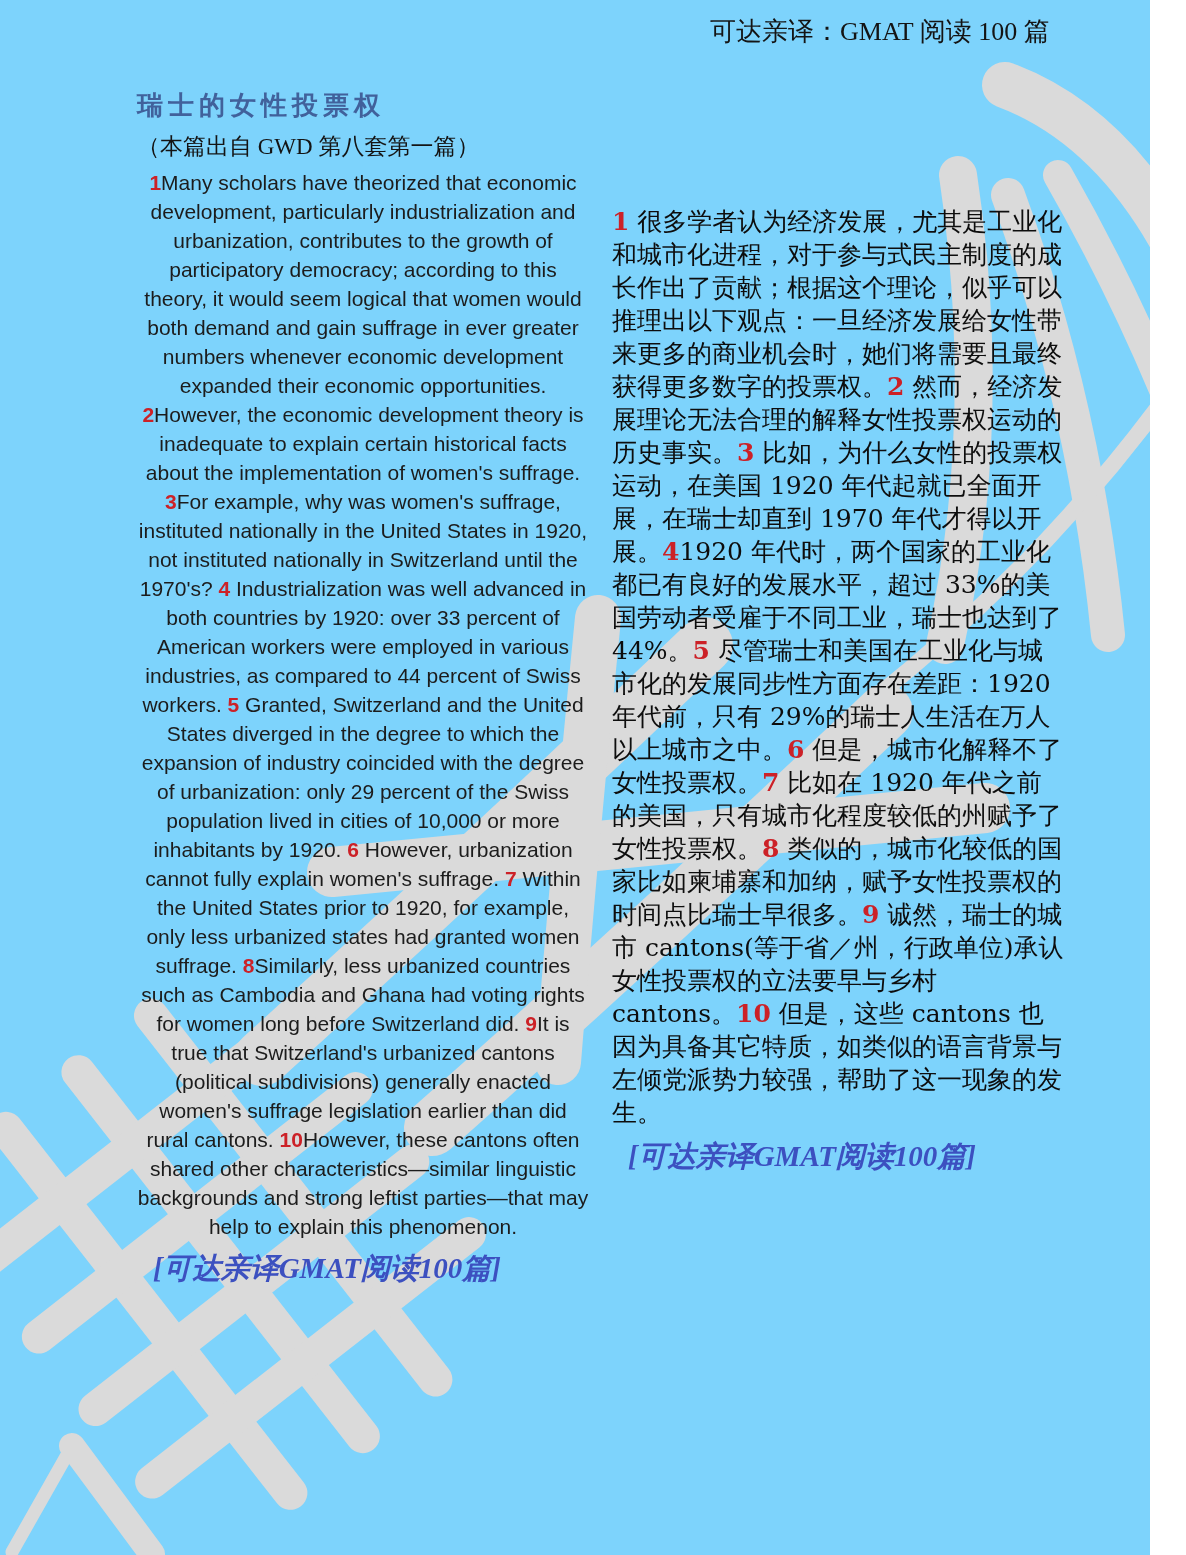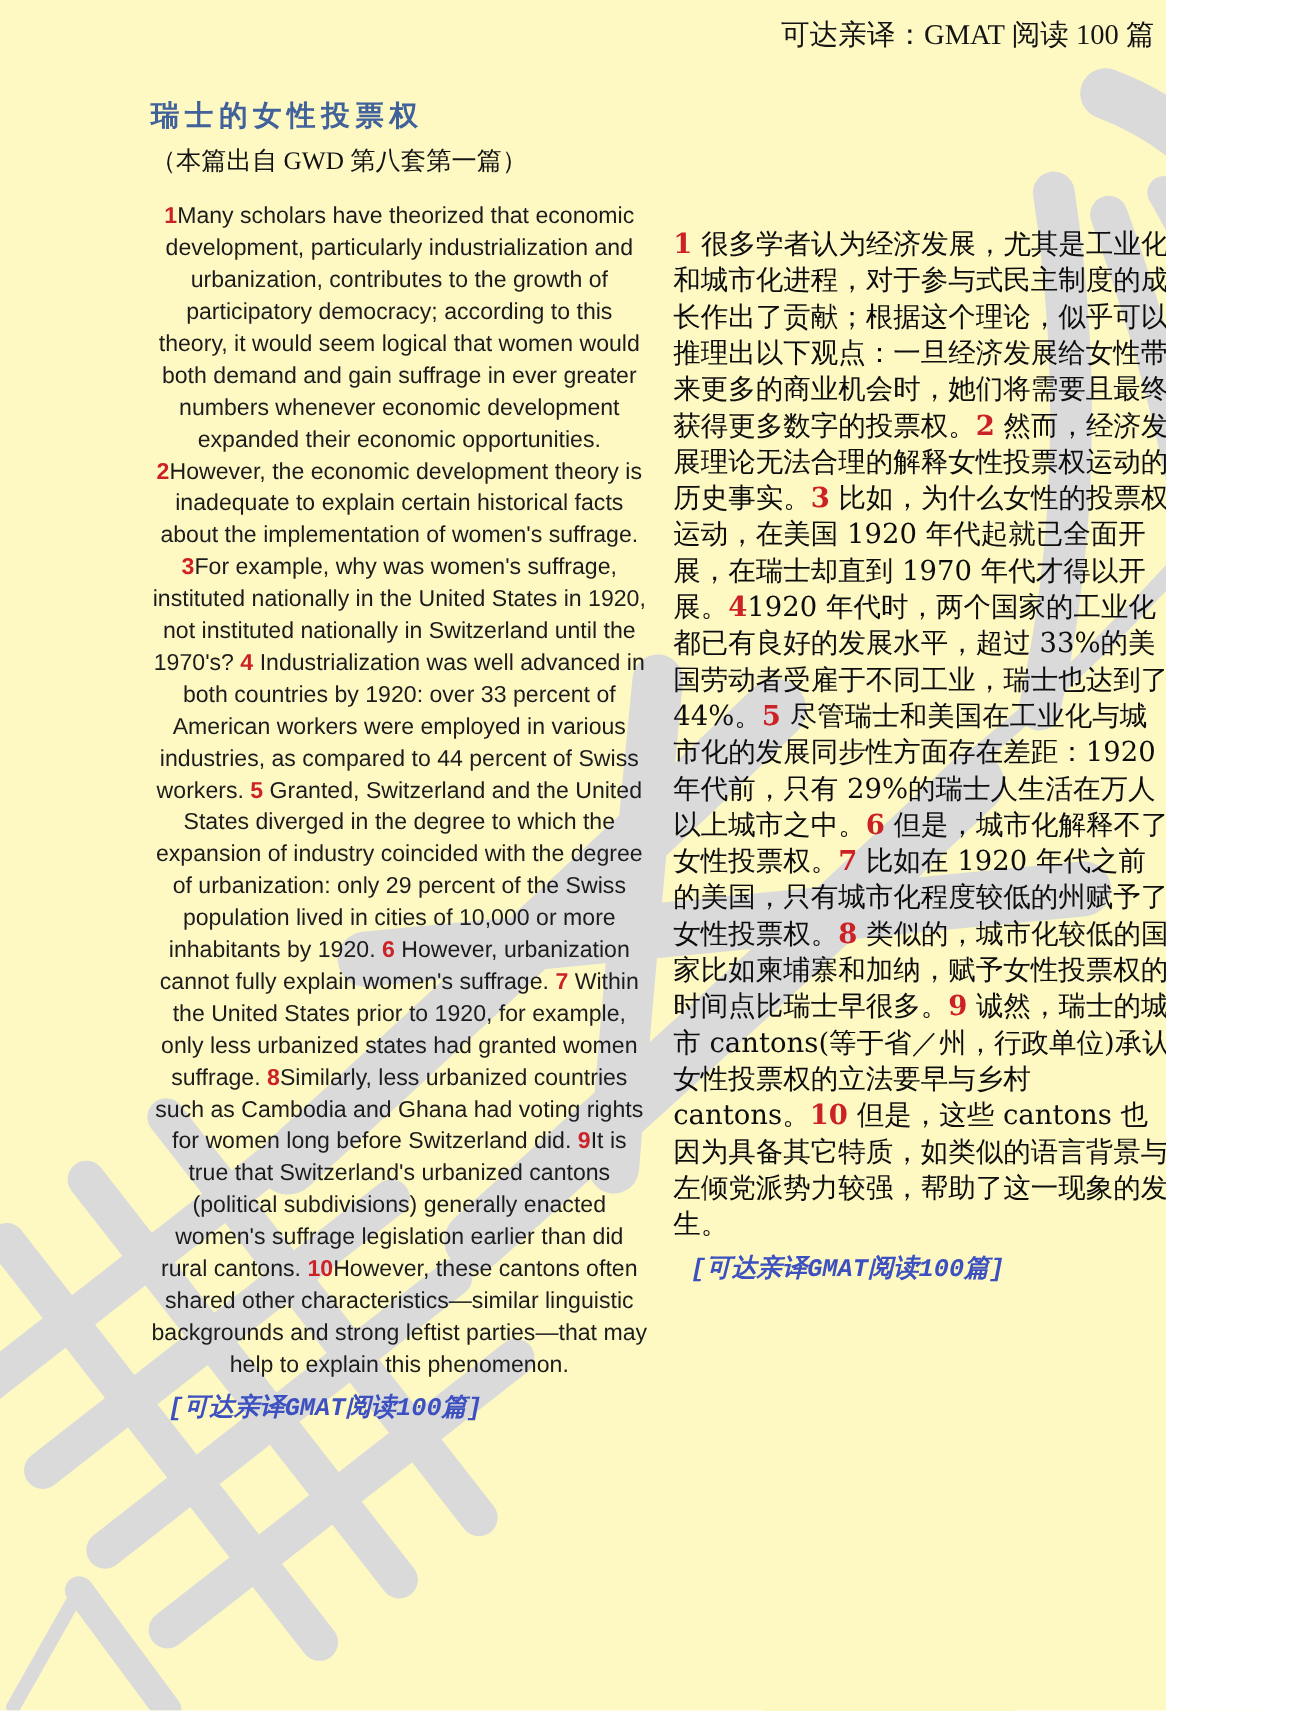--- a/index.html
+++ b/index.html
@@ -1,60 +1,60 @@
 <!DOCTYPE html>
 <html><head>
 <meta charset="utf-8">
 <style>
   html,body{margin:0;padding:0;background:#ffffff;}
   .page{
     position:relative;
-    width:1060px;height:1555px;
-    background:#fef9c3;
+    width:1150px;height:1555px;
+    background:#7dd3fc;
     overflow:hidden;
     font-family:"Liberation Sans",sans-serif;
   }
   .watermark{position:absolute;top:0;left:0;width:1186px;height:1555px;z-index:0;}
   .header{
     position:absolute;top:14px;left:710px;z-index:1;
     font-family:"Liberation Serif",serif;
     font-size:26px;color:#141414;white-space:nowrap;
   }
   .col{position:absolute;z-index:1;}
   .col-left{left:137px;top:88px;width:452px;}
   .col-right{left:612px;top:205px;width:452px;}
   .title{
     margin:0 0 8px 0;
     color:#41619b;
     font-family:Liberation Mono, monospace;
     font-size:26px;font-weight:bold;letter-spacing:5px;
   }
   .subtitle{
-    margin:0 0 20px 0;
+    margin:0 0 6px 0;
     font-family:"Liberation Serif",serif;
     font-size:23px;color:#141414;
   }
   .body-en{
     margin:0;
     font-family:"Liberation Sans",sans-serif;
     font-size:21px;line-height:29px;color:#1c1c1c;
     text-align:center;
   }
   .body-zh{
     margin:0;
     font-family:"DejaVu Serif",serif;
     font-size:25px;line-height:33px;color:#0d0d0d;
   }
   .marker{color:#cc2127;font-weight:bold;}
   .footer-tag{
     margin-top:8px;padding-left:16px;
     color:#3c50c0;
-    font-family:Liberation Mono, monospace;
+    font-family:Liberation Serif, serif;
     font-style:italic;font-weight:bold;
-    font-size:23px;
+    font-size:29px;
   }
 </style>
 </head>
 <body>
 
 <div class="page">
 
   <svg class="watermark" viewBox="0 0 1186 1555" xmlns="http://www.w3.org/2000/svg" aria-hidden="true">
     <g stroke="#dadada" fill="none" stroke-linecap="round">
 

